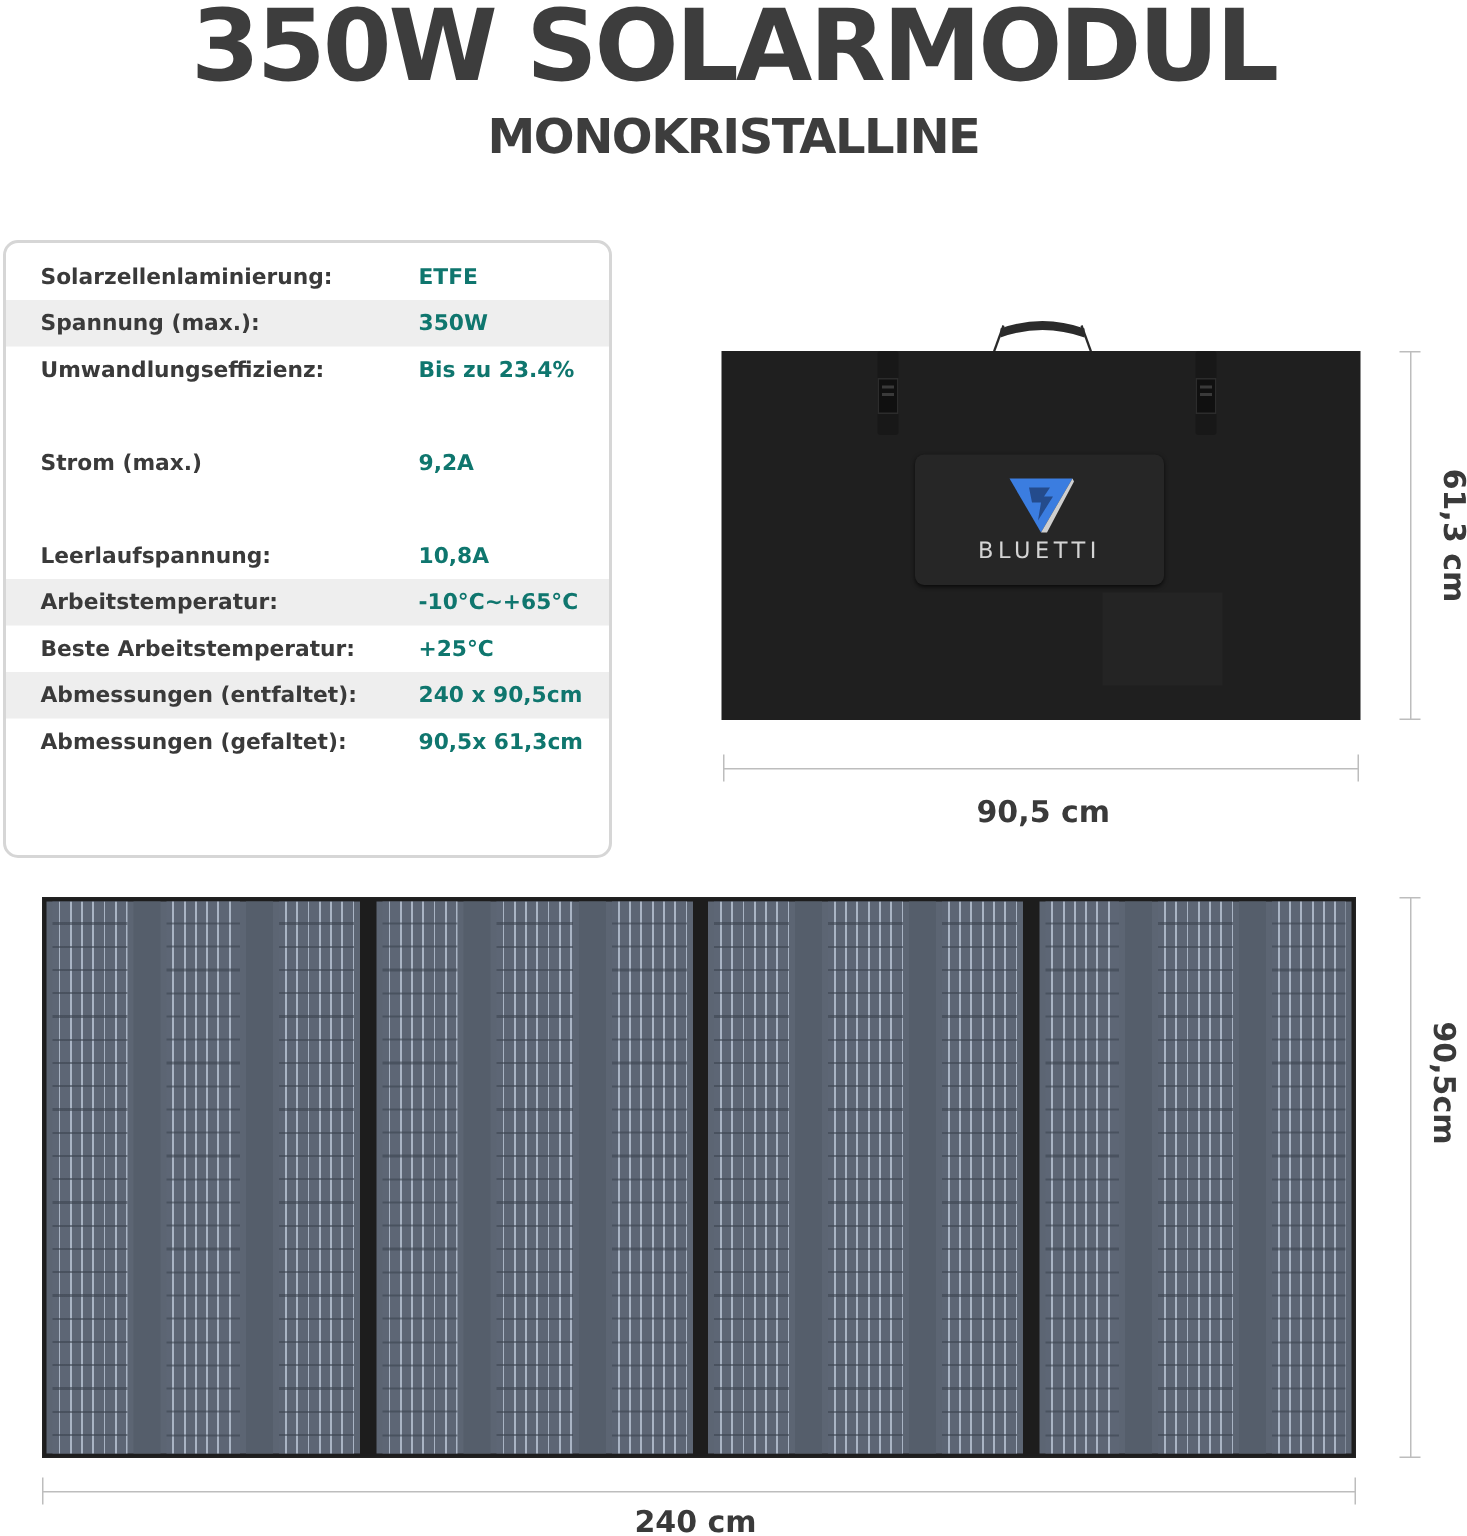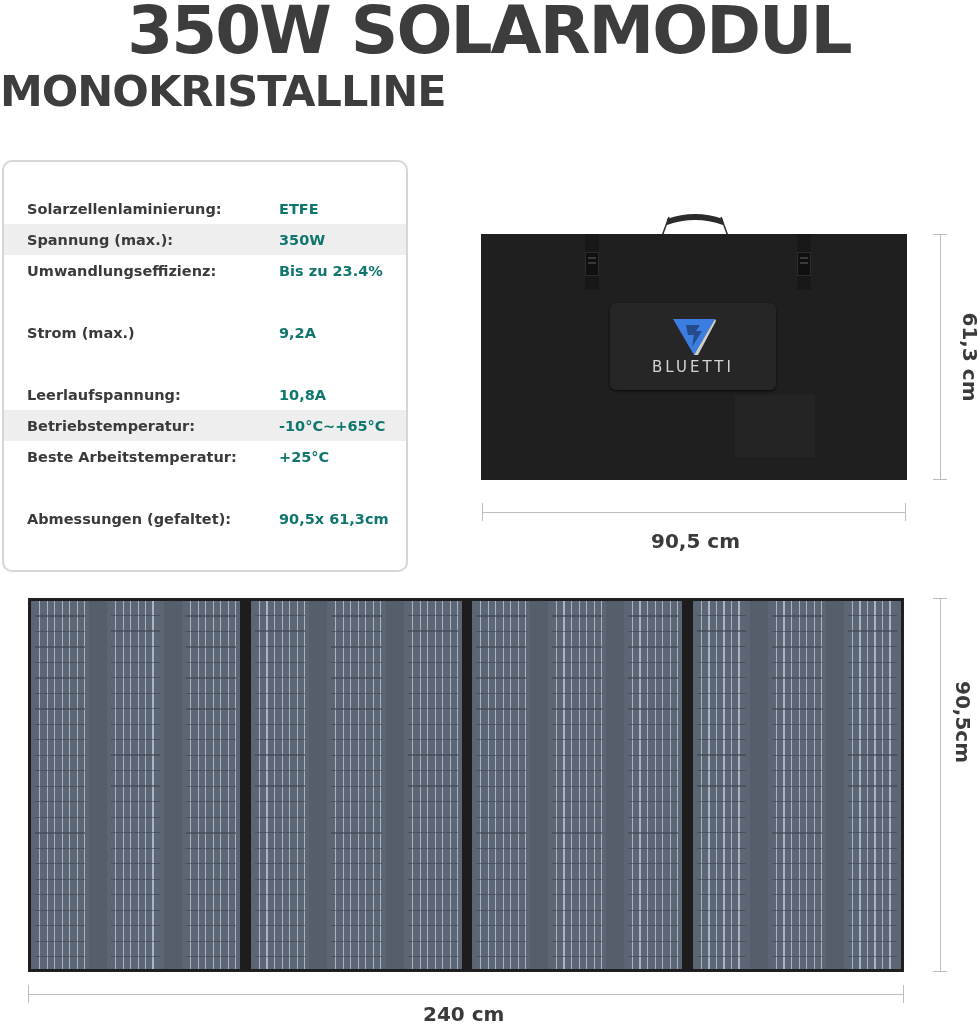--- a/index.html
+++ b/index.html
@@ -1,27 +1,27 @@
 <!DOCTYPE html>
 <html><head>
 <meta charset="utf-8">
 <style>
   html, body { margin:0; padding:0; background:#ffffff; }
   body { width:978px; height:1024px; position:relative; overflow:hidden;
          font-family:"DejaVu Sans", sans-serif; color:#3a3a3a; }
   .title { position:absolute; left:0; top:-14px; width:978px; text-align:center;
            font-family:"DejaVu Sans", sans-serif; font-weight:bold; font-size:66px;
            letter-spacing:-2px; color:#3d3d3d; line-height:90px; }
-  .subtitle { position:absolute; left:0; top:66px; width:978px; 
-           font-weight:bold; font-size:43px; letter-spacing:-1px; color:#3d3d3d; line-height:50px; }
+  .subtitle { position:absolute; left:0; top:66px; width:978px; text-align:center;
+           font-weight:bold; font-size:32px; letter-spacing:-1px; color:#3d3d3d; line-height:50px; }
 
   .spec-card { position:absolute; left:2px; top:160px; width:406px; height:412px;
            border:2px solid #d6d6d6; border-radius:10px; background:#fff; overflow:hidden;
            box-sizing:border-box; }
-  .spec-row { position:absolute; left:0; width:100%; height:31px; display:flex; align-items:center;margin-top:24px; }
+  .spec-row { position:absolute; left:0; width:100%; height:31px; display:flex; align-items:center; }
   .spec-row.alt { background:#eeeeee; }
   .spec-label { position:absolute; left:23px; font-size:14.5px; font-weight:bold; color:#3a3a3a; white-space:nowrap; }
   .spec-value { position:absolute; left:275px; font-size:14.5px; font-weight:bold; color:#0f766e; white-space:nowrap; }
 
   
   .case { position:absolute; left:481px; top:234px; width:426px; height:246px; background:#1f1f1f; }
   .handle { position:absolute; left:659px; top:209px; width:72px; height:30px; }
   .strap { position:absolute; top:234px; width:14px; height:56px; background:#181818; border-radius:2px; }
   .buckle { position:absolute; left:0; top:18px; width:14px; height:24px; background:#101010; border:1px solid #2c2c2c; box-sizing:border-box; }
   .buckle::before { content:""; position:absolute; left:2px; right:2px; top:4px; height:2px; background:#3a3a3a; box-shadow:0 5px 0 #3a3a3a; }
@@ -73,26 +73,30 @@
     </div>
   <div class="spec-row" style="top:131px">
       <span class="spec-label">Strom (max.)</span>
       <span class="spec-value">9,2A</span>
     </div>
   <div class="spec-row" style="top:193px">
       <span class="spec-label">Leerlaufspannung:</span>
       <span class="spec-value">10,8A</span>
     </div>
   <div class="spec-row alt" style="top:224px">
-      <span class="spec-label">Betriebstemperatur:</span>
+      <span class="spec-label">Arbeitstemperatur:</span>
       <span class="spec-value">-10°C~+65°C</span>
     </div>
   <div class="spec-row" style="top:255px">
       <span class="spec-label">Beste Arbeitstemperatur:</span>
       <span class="spec-value">+25°C</span>
+    </div>
+  <div class="spec-row alt" style="top:286px">
+      <span class="spec-label">Abmessungen (entfaltet):</span>
+      <span class="spec-value">240 x 90,5cm</span>
     </div>
   <div class="spec-row" style="top:317px">
       <span class="spec-label">Abmessungen (gefaltet):</span>
       <span class="spec-value">90,5x 61,3cm</span>
     </div>
 </div>
 
 <svg class="handle" viewBox="0 0 72 30">
   <path d="M2 30 L10 8" stroke="#2a2a2a" stroke-width="1.5" fill="none"></path>
   <path d="M70 30 L62 8" stroke="#2a2a2a" stroke-width="1.5" fill="none"></path>

